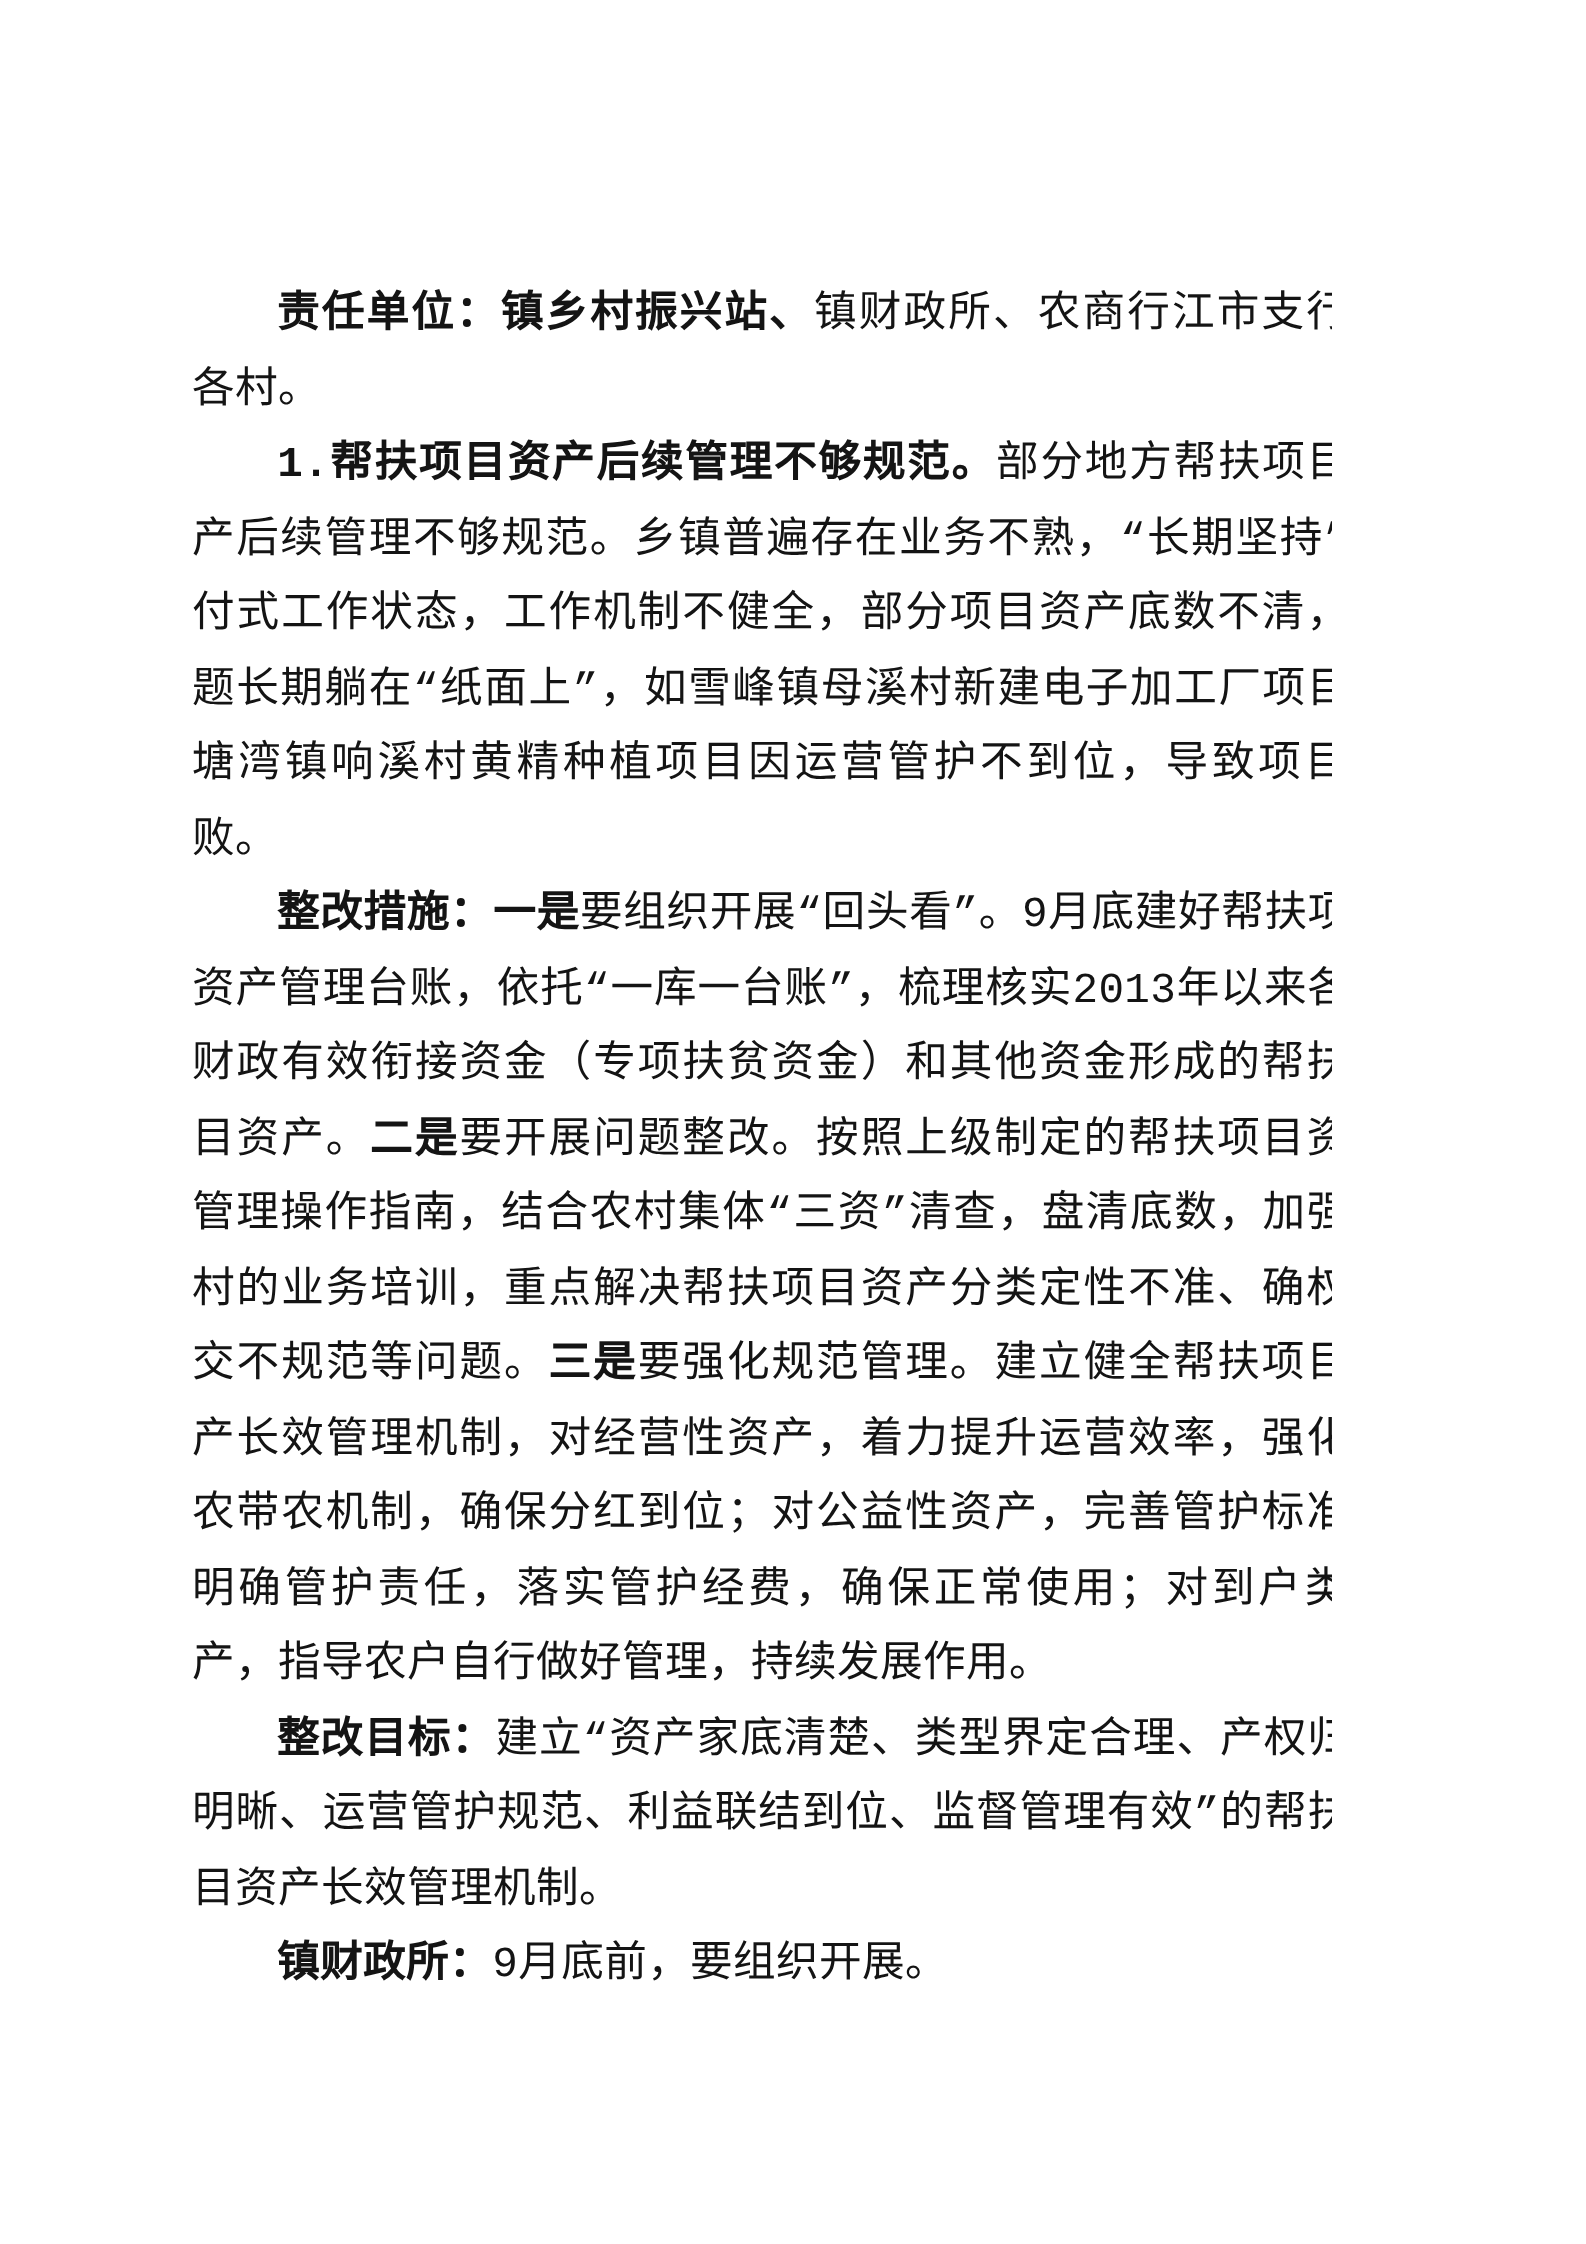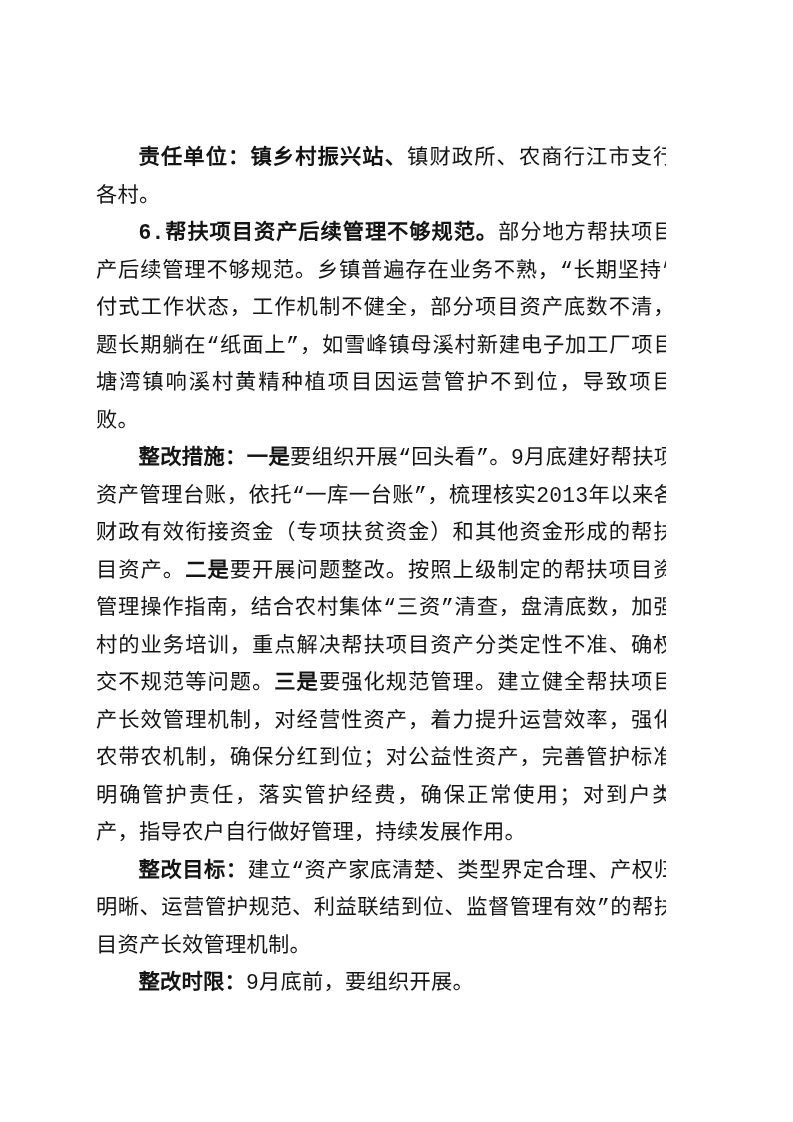--- a/index.html
+++ b/index.html
@@ -34,18 +34,18 @@
   }
   .run { font-weight: normal; }
   .run.bold { font-weight: bold; }
 </style>
 </head>
 <body>
 
 <main class="page">
   <div class="doc-body" id="doc-body">
       <p class="doc-para"><span class="run bold">责任单位：镇乡村振兴站、</span><span class="run">镇财政所、农商行江市支行、各村。</span></p>
-      <p class="doc-para"><span class="run bold">6.帮扶项目资产后续管理不够规范。</span><span class="run">部分地方帮扶项目资产后续管理不够规范。乡镇普遍存在业务不熟，“长期坚持”应付式工作状态，工作机制不健全，部分项目资产底数不清，问题长期躺在“纸面上”，如雪峰镇母溪村新建电子加工厂项目、塘湾镇响溪村黄精种植项目因运营管护不到位，导致项目失败。</span></p>
+      <p class="doc-para"><span class="run bold">1.帮扶项目资产后续管理不够规范。</span><span class="run">部分地方帮扶项目资产后续管理不够规范。乡镇普遍存在业务不熟，“长期坚持”应付式工作状态，工作机制不健全，部分项目资产底数不清，问题长期躺在“纸面上”，如雪峰镇母溪村新建电子加工厂项目、塘湾镇响溪村黄精种植项目因运营管护不到位，导致项目失败。</span></p>
       <p class="doc-para"><span class="run bold">整改措施：一是</span><span class="run">要组织开展“回头看”。9月底建好帮扶项目资产管理台账，依托“一库一台账”，梳理核实2013年以来各级财政有效衔接资金（专项扶贫资金）和其他资金形成的帮扶项目资产。</span><span class="run bold">二是</span><span class="run">要开展问题整改。按照上级制定的帮扶项目资产管理操作指南，结合农村集体“三资”清查，盘清底数，加强对村的业务培训，重点解决帮扶项目资产分类定性不准、确权移交不规范等问题。</span><span class="run bold">三是</span><span class="run">要强化规范管理。建立健全帮扶项目资产长效管理机制，对经营性资产，着力提升运营效率，强化联农带农机制，确保分红到位；对公益性资产，完善管护标准，明确管护责任，落实管护经费，确保正常使用；对到户类资产，指导农户自行做好管理，持续发展作用。</span></p>
       <p class="doc-para"><span class="run bold">整改目标：</span><span class="run">建立“资产家底清楚、类型界定合理、产权归属明晰、运营管护规范、利益联结到位、监督管理有效”的帮扶项目资产长效管理机制。</span></p>
-      <p class="doc-para"><span class="run bold">整改时限：</span><span class="run">9月底前，要组织开展。</span></p>
+      <p class="doc-para"><span class="run bold">镇财政所：</span><span class="run">9月底前，要组织开展。</span></p>
     </div>
 </main>
 
 </body></html>

